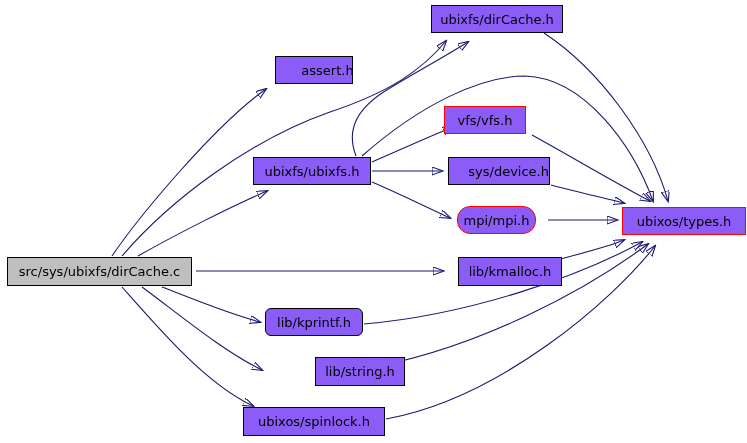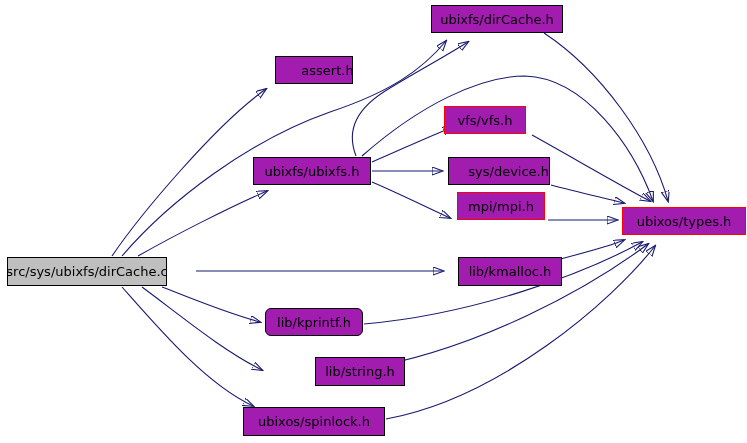--- a/index.html
+++ b/index.html
@@ -24,21 +24,21 @@
   }
   #edge-layer path, #edge-layer line {
     fill: none;
     stroke: #191970;
     stroke-width: 1.1;
   }
   .node {
     position: absolute;
     box-sizing: border-box;
     border: 1px solid #000000;
-    background: #a21caf;
+    background: #8b5cf6;
     color: #000000;
     font-size: 13px;
     line-height: 1;
     display: flex;
     align-items: center;
     justify-content: center;
     white-space: nowrap;
     cursor: pointer;
   }
   .node.root {
@@ -78,21 +78,21 @@
     <path d="M544,33 C600,70 651,140 668,201" marker-end="url(#arrow)"></path>
     <path d="M532,135 C570,156 621,186 650,201" marker-end="url(#arrow)"></path>
     <path d="M551,185 C578,192 604,198 624,203" marker-end="url(#arrow)"></path>
     <path d="M548,220 L617,220" marker-end="url(#arrow)"></path>
     <path d="M553,261 C578,254 605,248 624,240" marker-end="url(#arrow)"></path>
     <path d="M364,324 C470,315 580,276 642,242" marker-end="url(#arrow)"></path>
     <path d="M358,370 C480,350 592,286 648,244" marker-end="url(#arrow)"></path>
     <path d="M386,419 C500,398 612,301 655,246" marker-end="url(#arrow)"></path>
   </svg>
 
-  <div class="node root" style="left:7px; top:257px; width:160px; height:29px;">
+  <div class="node root" style="left:7px; top:257px; width:185px; height:29px;">
     <span>src/sys/ubixfs/dirCache.c</span>
   </div>
 
   <div class="node" style="left:431px; top:5px; width:132px; height:28px;">
     <span>ubixfs/dirCache.h</span>
   </div>
 
   <div class="node" style="left:275px; top:56px; width:78px; height:28px;padding-left:27px;">
     <span>assert.h</span>
   </div>
@@ -102,21 +102,21 @@
   </div>
 
   <div class="node" style="left:253px; top:157px; width:118px; height:28px;">
     <span>ubixfs/ubixfs.h</span>
   </div>
 
   <div class="node" style="left:448px; top:157px; width:102px; height:28px;justify-content:flex-end;">
     <span>sys/device.h</span>
   </div>
 
-  <div class="node truncated" style="left:457px; top:192px; width:88px; height:28px;">
+  <div class="node truncated" style="left:457px; top:206px; width:79px; height:28px;border-radius:13px;">
     <span>mpi/mpi.h</span>
   </div>
 
   <div class="node truncated" style="left:622px; top:207px; width:124px; height:28px;">
     <span>ubixos/types.h</span>
   </div>
 
   <div class="node" style="left:458px; top:257px; width:104px; height:29px;">
     <span>lib/kmalloc.h</span>
   </div>

